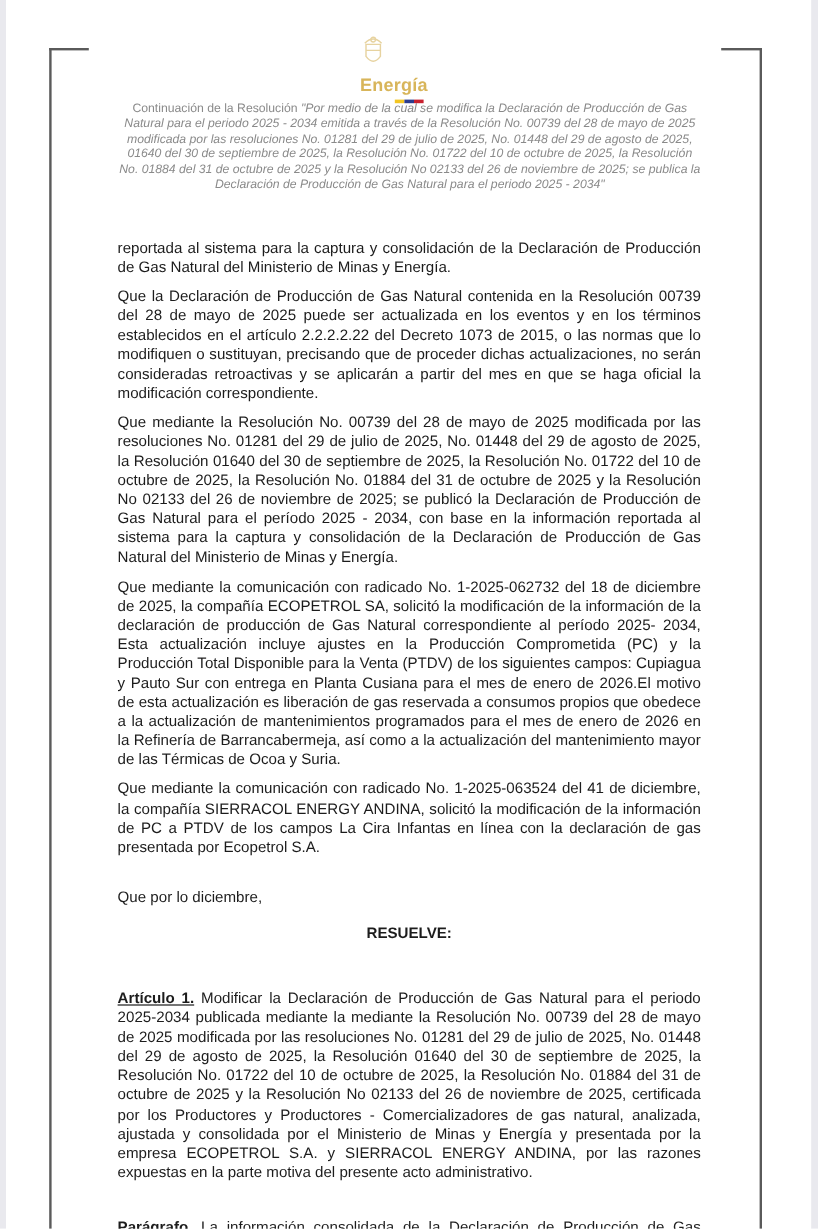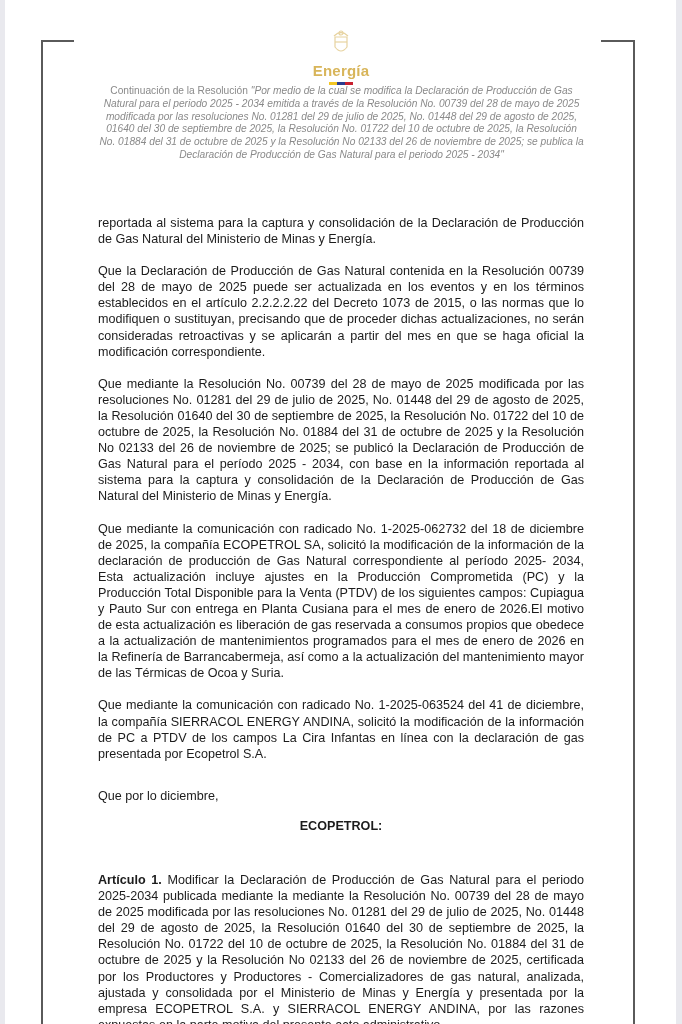--- a/index.html
+++ b/index.html
@@ -8,35 +8,35 @@
     background: #ffffff; position: relative;
     font-family: "Liberation Sans", sans-serif;
   }
   .edge-left { position: absolute; left: 0; top: 0; width: 5px; height: 1024px; background: #e9e9ee; }
   .edge-right { position: absolute; right: 0; top: 0; width: 6px; height: 1024px; background: #e9e9ee; }
   .frame-l-v { position: absolute; left: 41px; top: 40px; width: 2px; height: 984px; background: #5a5a5a; }
   .frame-l-h { position: absolute; left: 41px; top: 40px; width: 33px; height: 2px; background: #5a5a5a; }
   .frame-r-v { position: absolute; left: 633px; top: 40px; width: 2px; height: 984px; background: #5a5a5a; }
   .frame-r-h { position: absolute; left: 601px; top: 40px; width: 34px; height: 2px; background: #5a5a5a; }
 
-  .logo { position: absolute; left: 300px; top: 28px; width: 82px; text-align: center; }
+  .logo { position: absolute; left: 300px; top: 28px; width: 82px; }
   .crest { width: 22px; height: 30px; margin: 0 auto; }
   .brand { color: #d8b55a; font-weight: bold; font-size: 15px; margin-top: 0px; letter-spacing: 0.2px; }
   .flag { width: 24px; height: 3px; margin: 3px auto 0; display: flex; }
   .flag span { flex: 1; height: 3px; }
 
   .header-text {
     position: absolute; left: 98px; top: 85px; width: 487px;
     font-size: 10.2px; line-height: 12.8px; color: #8a8a8a; text-align: center;
   }
   .header-text i { font-style: italic; }
 
   .body { position: absolute; left: 98px; top: 199px; width: 486px; font-size: 12.6px; line-height: 16.1px; color: #1c1c1c; }
-  .body p { margin: 16px 0 8px 0; text-align: justify; }
-  .body b { font-weight: bold; }
+  .body p { margin: 0 0 8px 0; text-align: justify; }
+  .body b { font-weight: bold; text-decoration: underline; }
   .center { text-align: center !important; font-weight: bold; }
 </style>
 </head>
 <body>
 
 <div class="edge-left"></div>
 <div class="edge-right"></div>
 
 <div class="frame-l-v"></div>
 <div class="frame-l-h"></div>
@@ -64,16 +64,16 @@
   <span>Continuación de la Resolución </span><i>"Por medio de la cual se modifica la Declaración de Producción de Gas Natural para el periodo 2025 - 2034 emitida a través de la Resolución No. 00739 del 28 de mayo de 2025 modificada por las resoluciones No. 01281 del 29 de julio de 2025, No. 01448 del 29 de agosto de 2025, 01640 del 30 de septiembre de 2025, la Resolución No. 01722 del 10 de octubre de 2025, la Resolución No. 01884 del 31 de octubre de 2025 y la Resolución No 02133 del 26 de noviembre de 2025; se publica la Declaración de Producción de Gas Natural para el periodo 2025 - 2034"</i>
 </div>
 
 <div class="body">
   <p>reportada al sistema para la captura y consolidación de la Declaración de Producción de Gas Natural del Ministerio de Minas y Energía.</p>
   <p>Que la Declaración de Producción de Gas Natural contenida en la Resolución 00739 del 28 de mayo de 2025 puede ser actualizada en los eventos y en los términos establecidos en el artículo 2.2.2.2.22 del Decreto 1073 de 2015, o las normas que lo modifiquen o sustituyan, precisando que de proceder dichas actualizaciones, no serán consideradas retroactivas y se aplicarán a partir del mes en que se haga oficial la modificación correspondiente.</p>
   <p>Que mediante la Resolución No. 00739 del 28 de mayo de 2025 modificada por las resoluciones No. 01281 del 29 de julio de 2025, No. 01448 del 29 de agosto de 2025, la Resolución 01640 del 30 de septiembre de 2025, la Resolución No. 01722 del 10 de octubre de 2025, la Resolución No. 01884 del 31 de octubre de 2025 y la Resolución No 02133 del 26 de noviembre de 2025; se publicó la Declaración de Producción de Gas Natural para el período 2025 - 2034, con base en la información reportada al sistema para la captura y consolidación de la Declaración de Producción de Gas Natural del Ministerio de Minas y Energía.</p>
   <p>Que mediante la comunicación con radicado No. 1-2025-062732 del 18 de diciembre de 2025, la compañía ECOPETROL SA, solicitó la modificación de la información de la declaración de producción de Gas Natural correspondiente al período 2025- 2034, Esta actualización incluye ajustes en la Producción Comprometida (PC) y la Producción Total Disponible para la Venta (PTDV) de los siguientes campos: Cupiagua y Pauto Sur con entrega en Planta Cusiana para el mes de enero de 2026.El motivo de esta actualización es liberación de gas reservada a consumos propios que obedece a la actualización de mantenimientos programados para el mes de enero de 2026 en la Refinería de Barrancabermeja, así como a la actualización del mantenimiento mayor de las Térmicas de Ocoa y Suria.</p>
   <p>Que mediante la comunicación con radicado No. 1-2025-063524 del 41 de diciembre, la compañía SIERRACOL ENERGY ANDINA, solicitó la modificación de la información de PC a PTDV de los campos La Cira Infantas en línea con la declaración de gas presentada por Ecopetrol S.A.</p>
   <p style="margin-top:26px;">Que por lo diciembre,</p>
-  <p class="center" style="margin-top:14px;">ECOPETROL:</p>
+  <p class="center" style="margin-top:14px;">RESUELVE:</p>
   <p style="margin-top:38px;"><b>Artículo 1.</b><span> Modificar la Declaración de Producción de Gas Natural para el periodo 2025-2034 publicada mediante la mediante la Resolución No. 00739 del 28 de mayo de 2025 modificada por las resoluciones No. 01281 del 29 de julio de 2025, No. 01448 del 29 de agosto de 2025, la Resolución 01640 del 30 de septiembre de 2025, la Resolución No. 01722 del 10 de octubre de 2025, la Resolución No. 01884 del 31 de octubre de 2025 y la Resolución No 02133 del 26 de noviembre de 2025, certificada por los Productores y Productores - Comercializadores de gas natural, analizada, ajustada y consolidada por el Ministerio de Minas y Energía y presentada por la empresa ECOPETROL S.A. y SIERRACOL ENERGY ANDINA, por las razones expuestas en la parte motiva del presente acto administrativo.</span></p>
   <p style="margin-top:30px;"><b>Parágrafo.</b><span> La información consolidada de la Declaración de Producción de Gas Natural para el periodo 2025 - 2034, se encuentra disponible en la dirección electrónica:</span></p>
 </div>
 
 </body></html>

